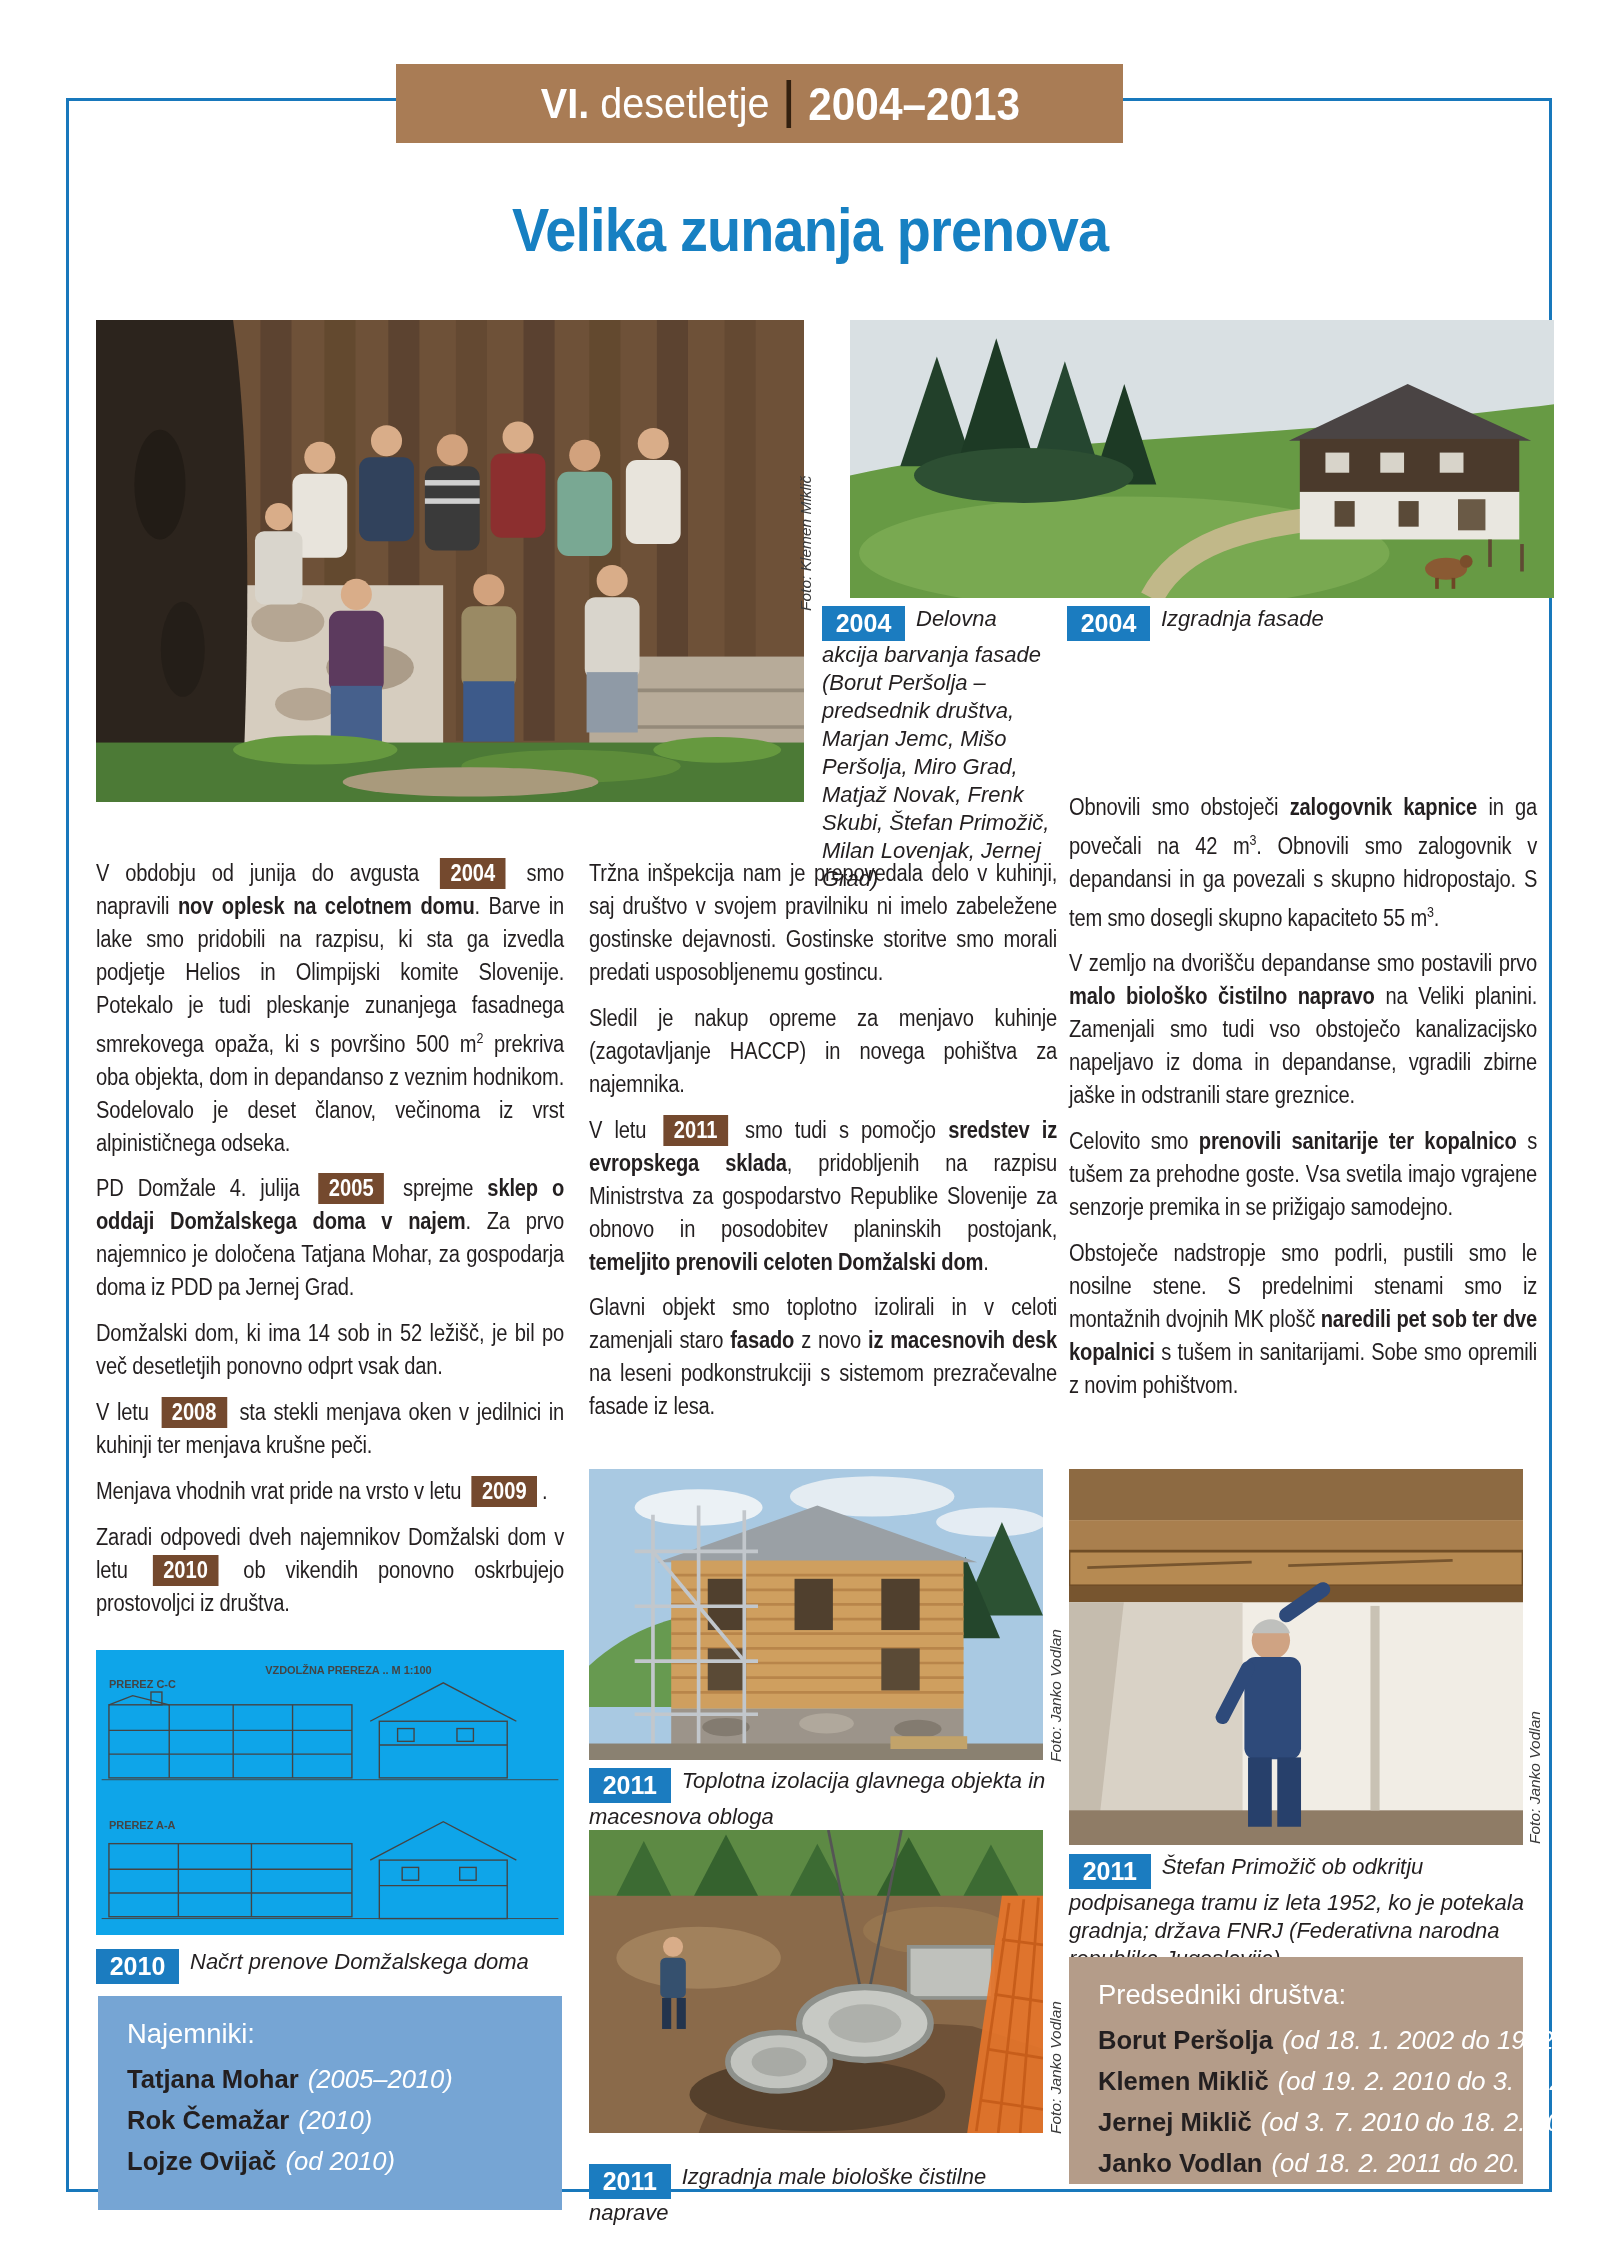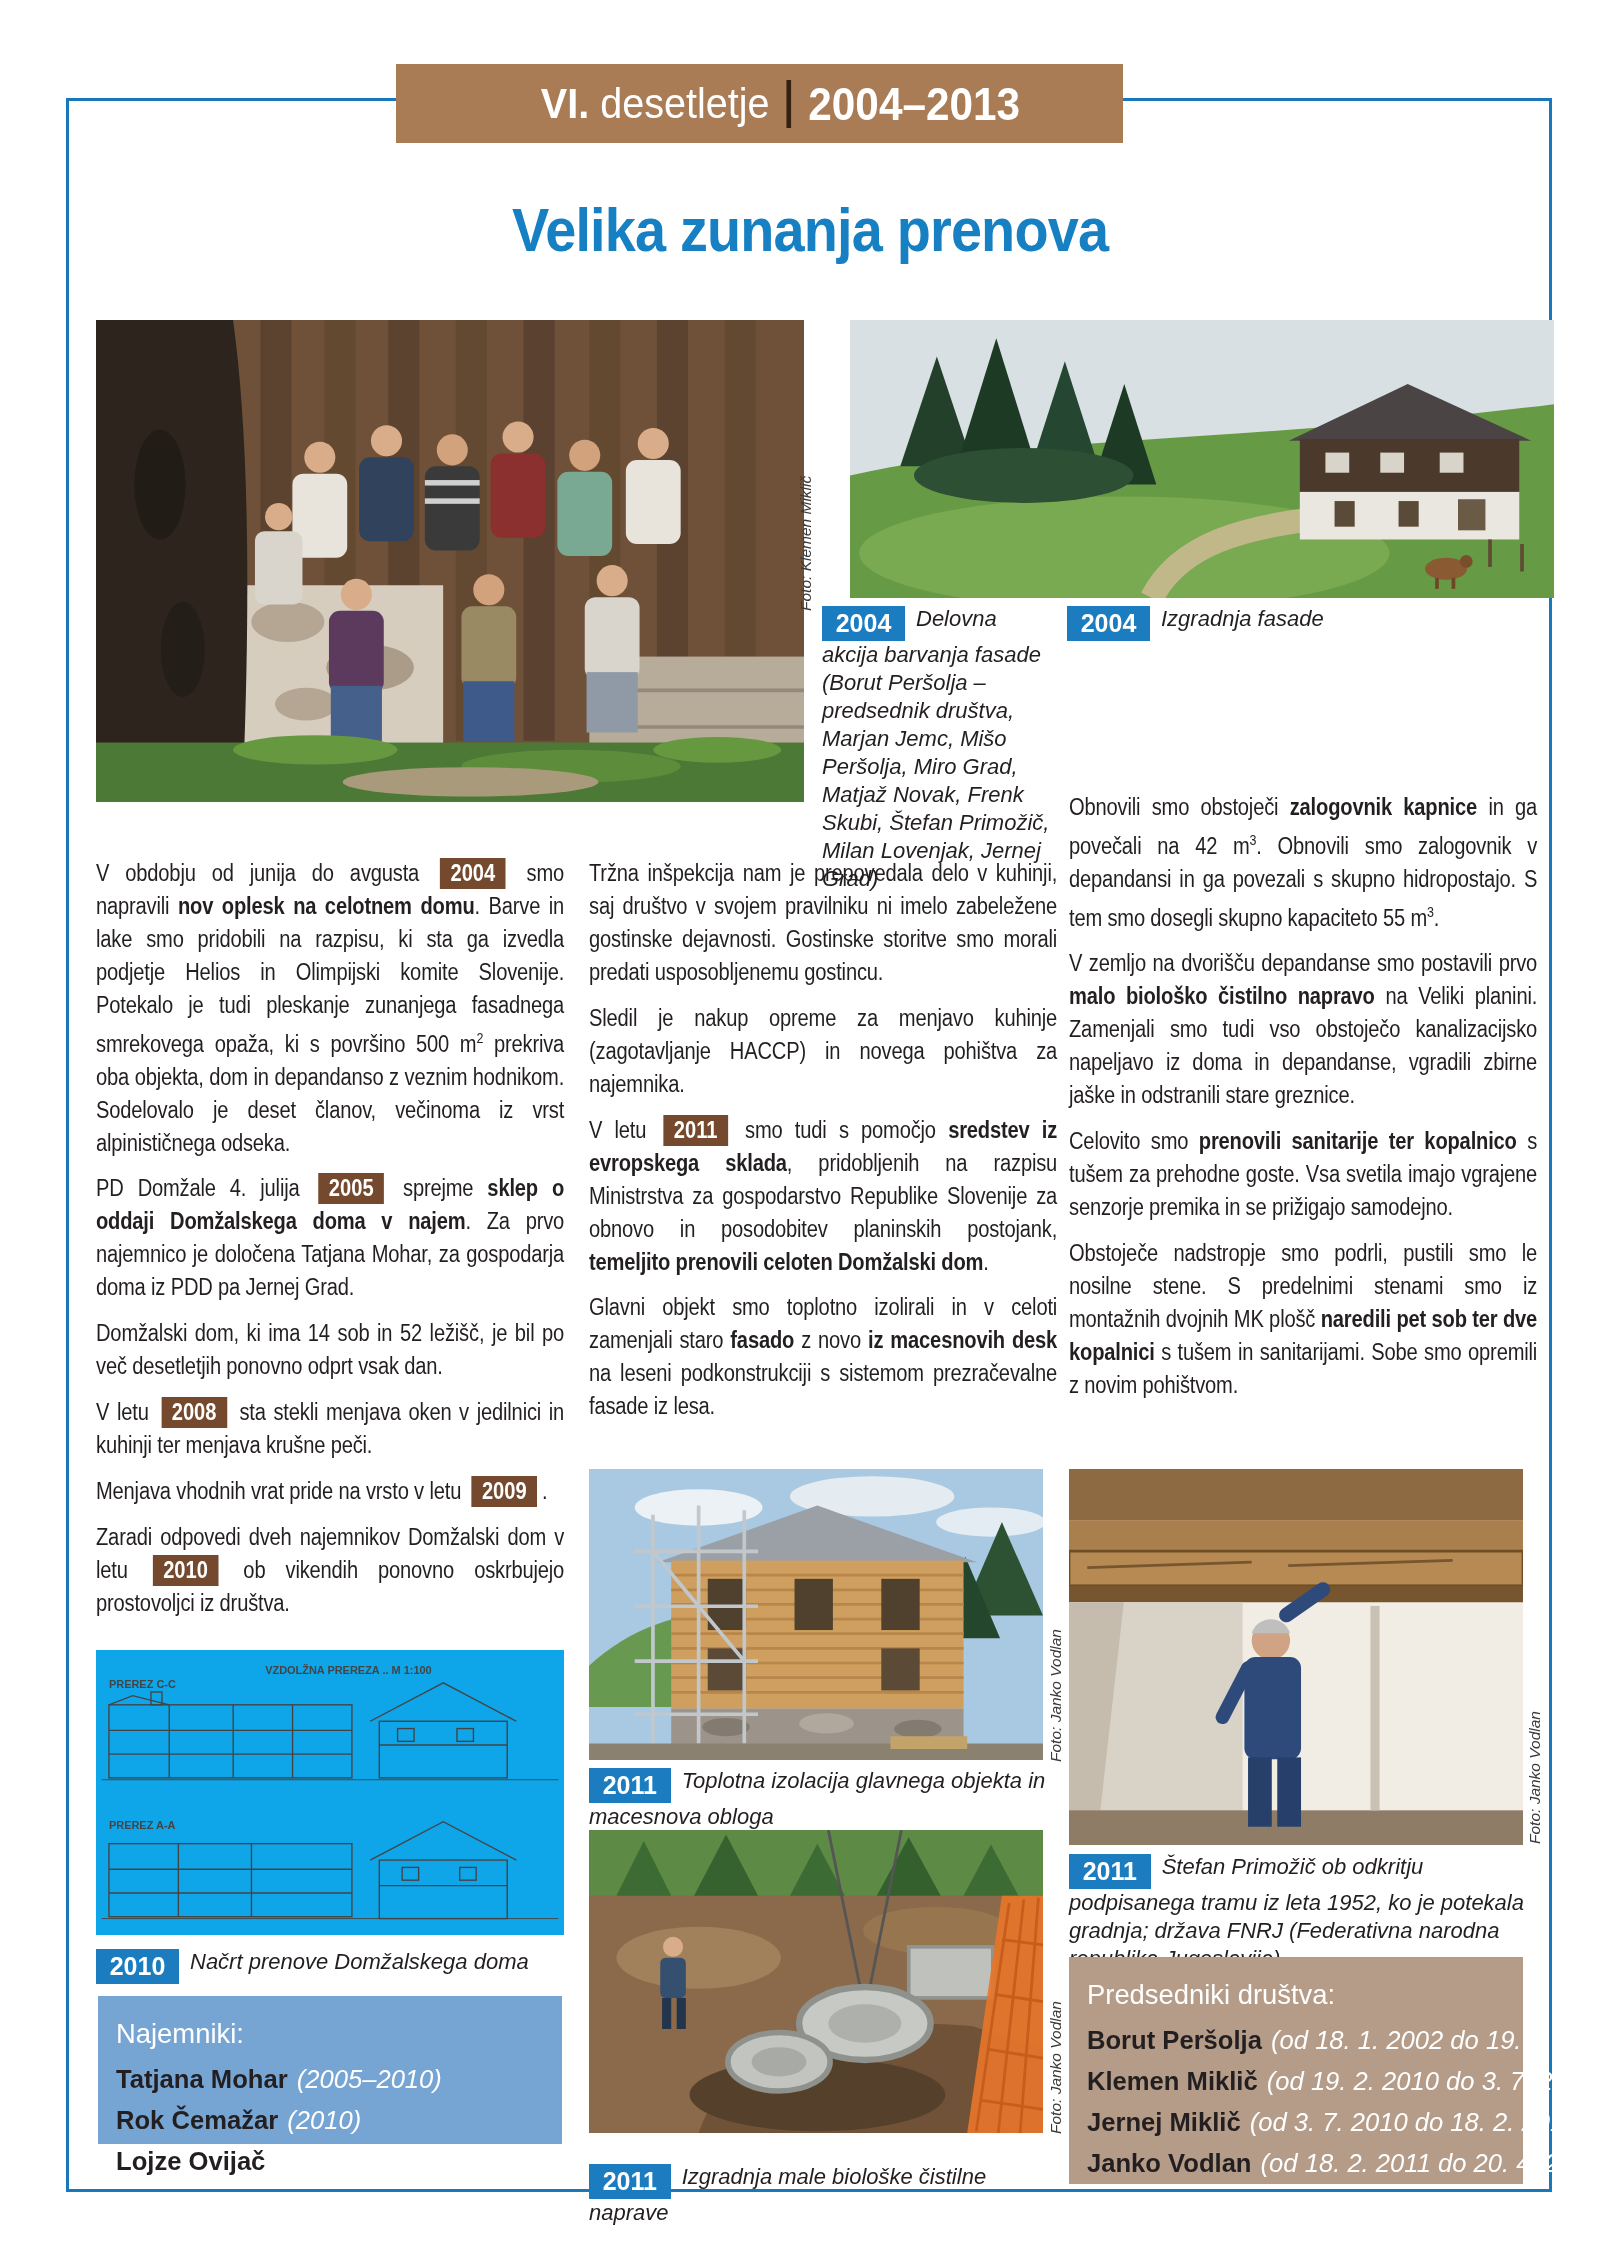--- a/index.html
+++ b/index.html
@@ -45,22 +45,22 @@
   .col p{margin:0 0 12.8px 0;}
   .ybadge{display:inline-block;background:#74492e;color:#fff;font-weight:bold;
           font-size:23px;line-height:31px;padding:0 12px;margin:0 5.5px;letter-spacing:0;}
   sup{font-size:0.62em;}
   #col1{left:96px;top:857px;}
   #col2{left:589px;top:857px;}
   #col3{left:1069px;top:791px;}
   #drawing{position:absolute;left:96px;top:1650px;width:468px;height:285px;background:#0ea5e9;font-weight:bold;}
   #drawing svg{display:block;width:100%;height:100%;}
   .dlabel{font-size:12px;fill:#444;font-style:normal;}
-  .infobox{position:absolute;box-sizing:border-box;padding:22px 18px;}
-  #najemniki{left:98px;top:1996px;width:464px;height:148px;background:#76a5d4;}
+  .infobox{position:absolute;box-sizing:border-box;padding:22px 29px;}
+  #najemniki{left:98px;top:1996px;width:464px;height:214px;background:#76a5d4;}
   #predsedniki{left:1069px;top:1957px;width:454px;height:227px;background:#b49c89;}
   .boxtitle{color:#fff;font-size:27.4px;margin:0 0 14.6px 0;}
   .boxrow{font-size:25.6px;margin:0 0 12px 0;white-space:nowrap;}
   .pname{font-weight:bold;color:#231f20;}
   .pdates{color:#fff;font-style:italic;margin-left:9.1px;}
 </style>
 </head>
 <body>
 
 <div class="page">

